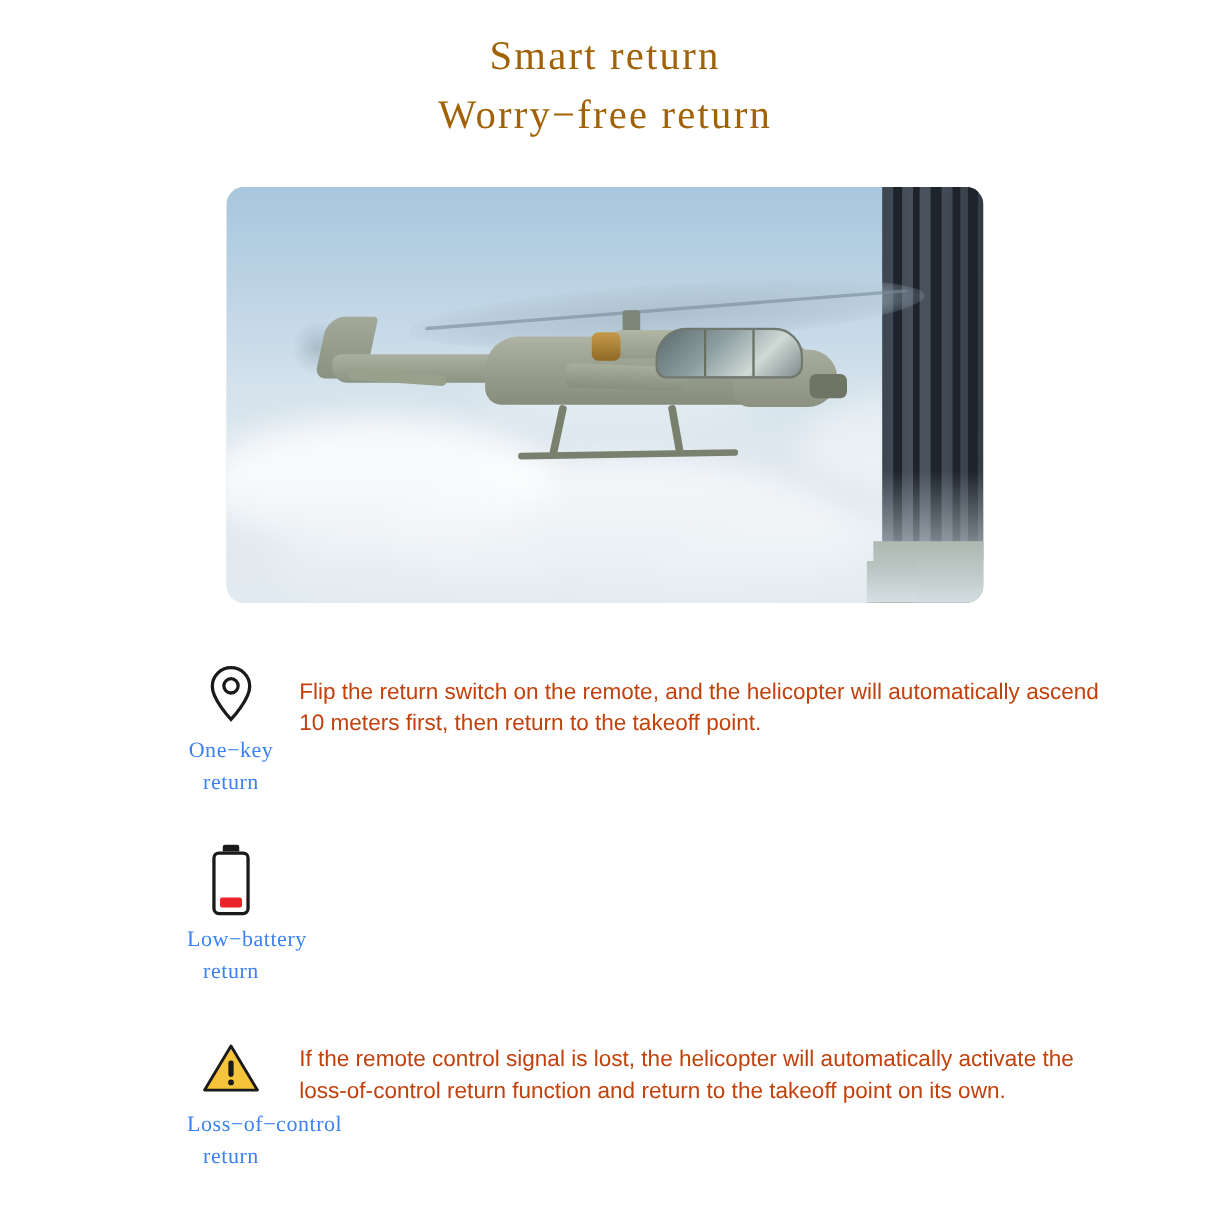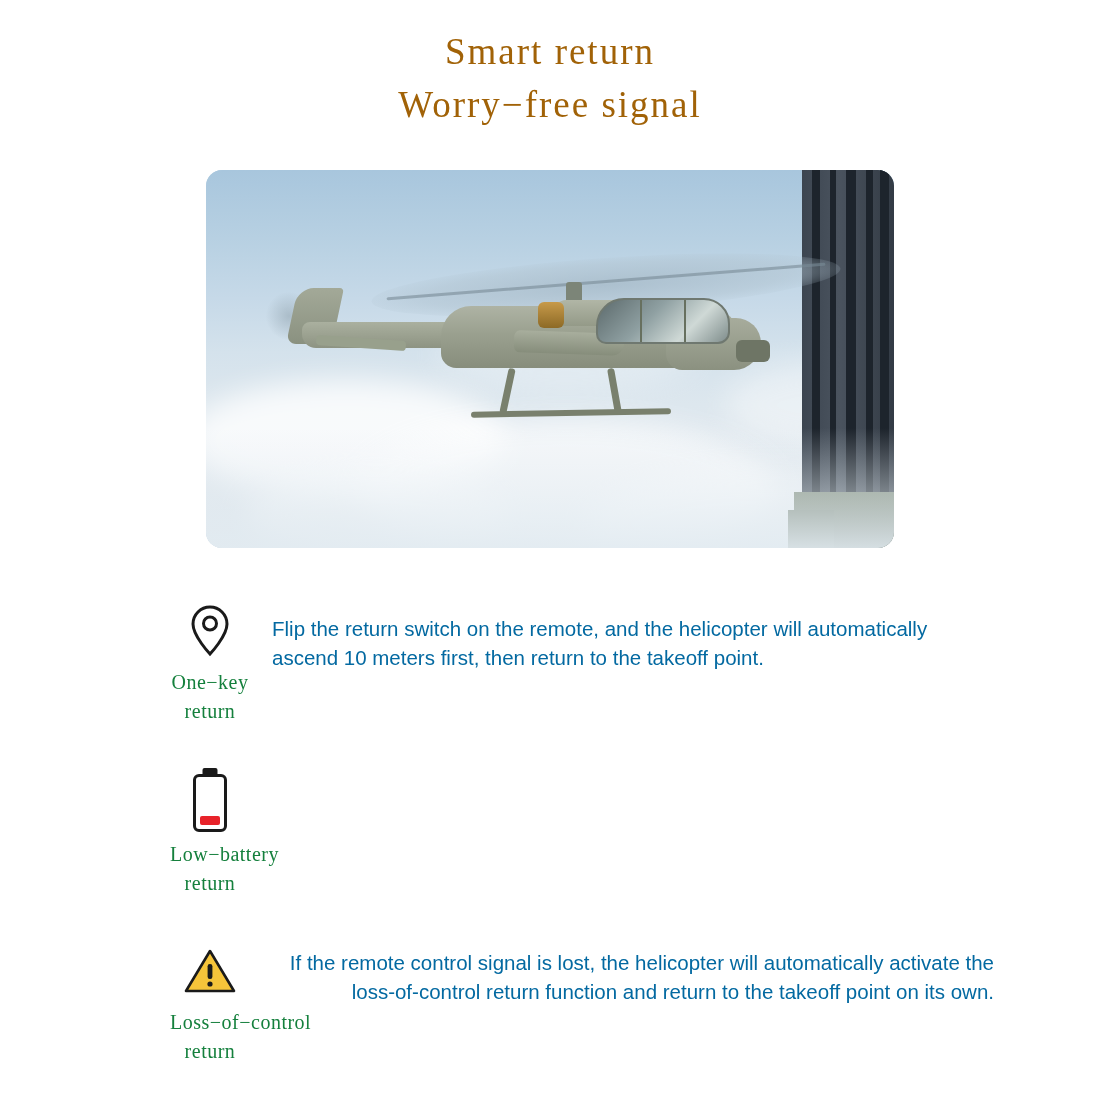--- a/index.html
+++ b/index.html
@@ -279,36 +279,36 @@
   }
   .icon-wrap {
     height: 62px;
     display: flex;
     align-items: center;
     justify-content: center;
   }
   .icon-label {
     font-family: "Liberation Serif", serif;
     font-size: 20px;
-    color: #15803d;
+    color: #3b82f6;
     line-height: 1.45;
     margin-top: 6px;
     letter-spacing: .5px;
   }
   .desc {
     flex: 1;
     padding-left: 22px;
-    padding-right: 106px;
+    padding-right: 83px;
     font-size: 20.5px;
     line-height: 1.42;
-    color: #0369a1;
+    color: #c2410c;
   }
   .row-2 .desc { padding-top: 0; }
   .row-1 .desc { padding-top: 14px; }
-  .row-3 .desc { padding-top: 8px; text-align: right; }
+  .row-3 .desc { padding-top: 8px; }
   .row-2 .icon-col { padding-top: 4px; }
   .row-3 .icon-col { padding-top: 0px; }
 
   
   .battery {
     width: 34px;
     height: 58px;
     border: 3px solid #1a1a1a;
     border-radius: 6px;
     position: relative;
@@ -337,21 +337,21 @@
   }
 
   
   .warn-svg { display: block; }
 </style>
 </head>
 <body>
 
 <div class="heading">
   <div class="heading-line">Smart  return</div>
-  <div class="heading-line">Worry−free  signal</div>
+  <div class="heading-line">Worry−free  return</div>
 </div>
 
 <div class="hero">
   <div class="sky"></div>
   <div class="cloud c6"></div>
   <div class="cloud c5"></div>
   <div class="cloud c1"></div>
   <div class="cloud c2"></div>
   <div class="cloud c4"></div>
   <div class="cloud c3"></div>

